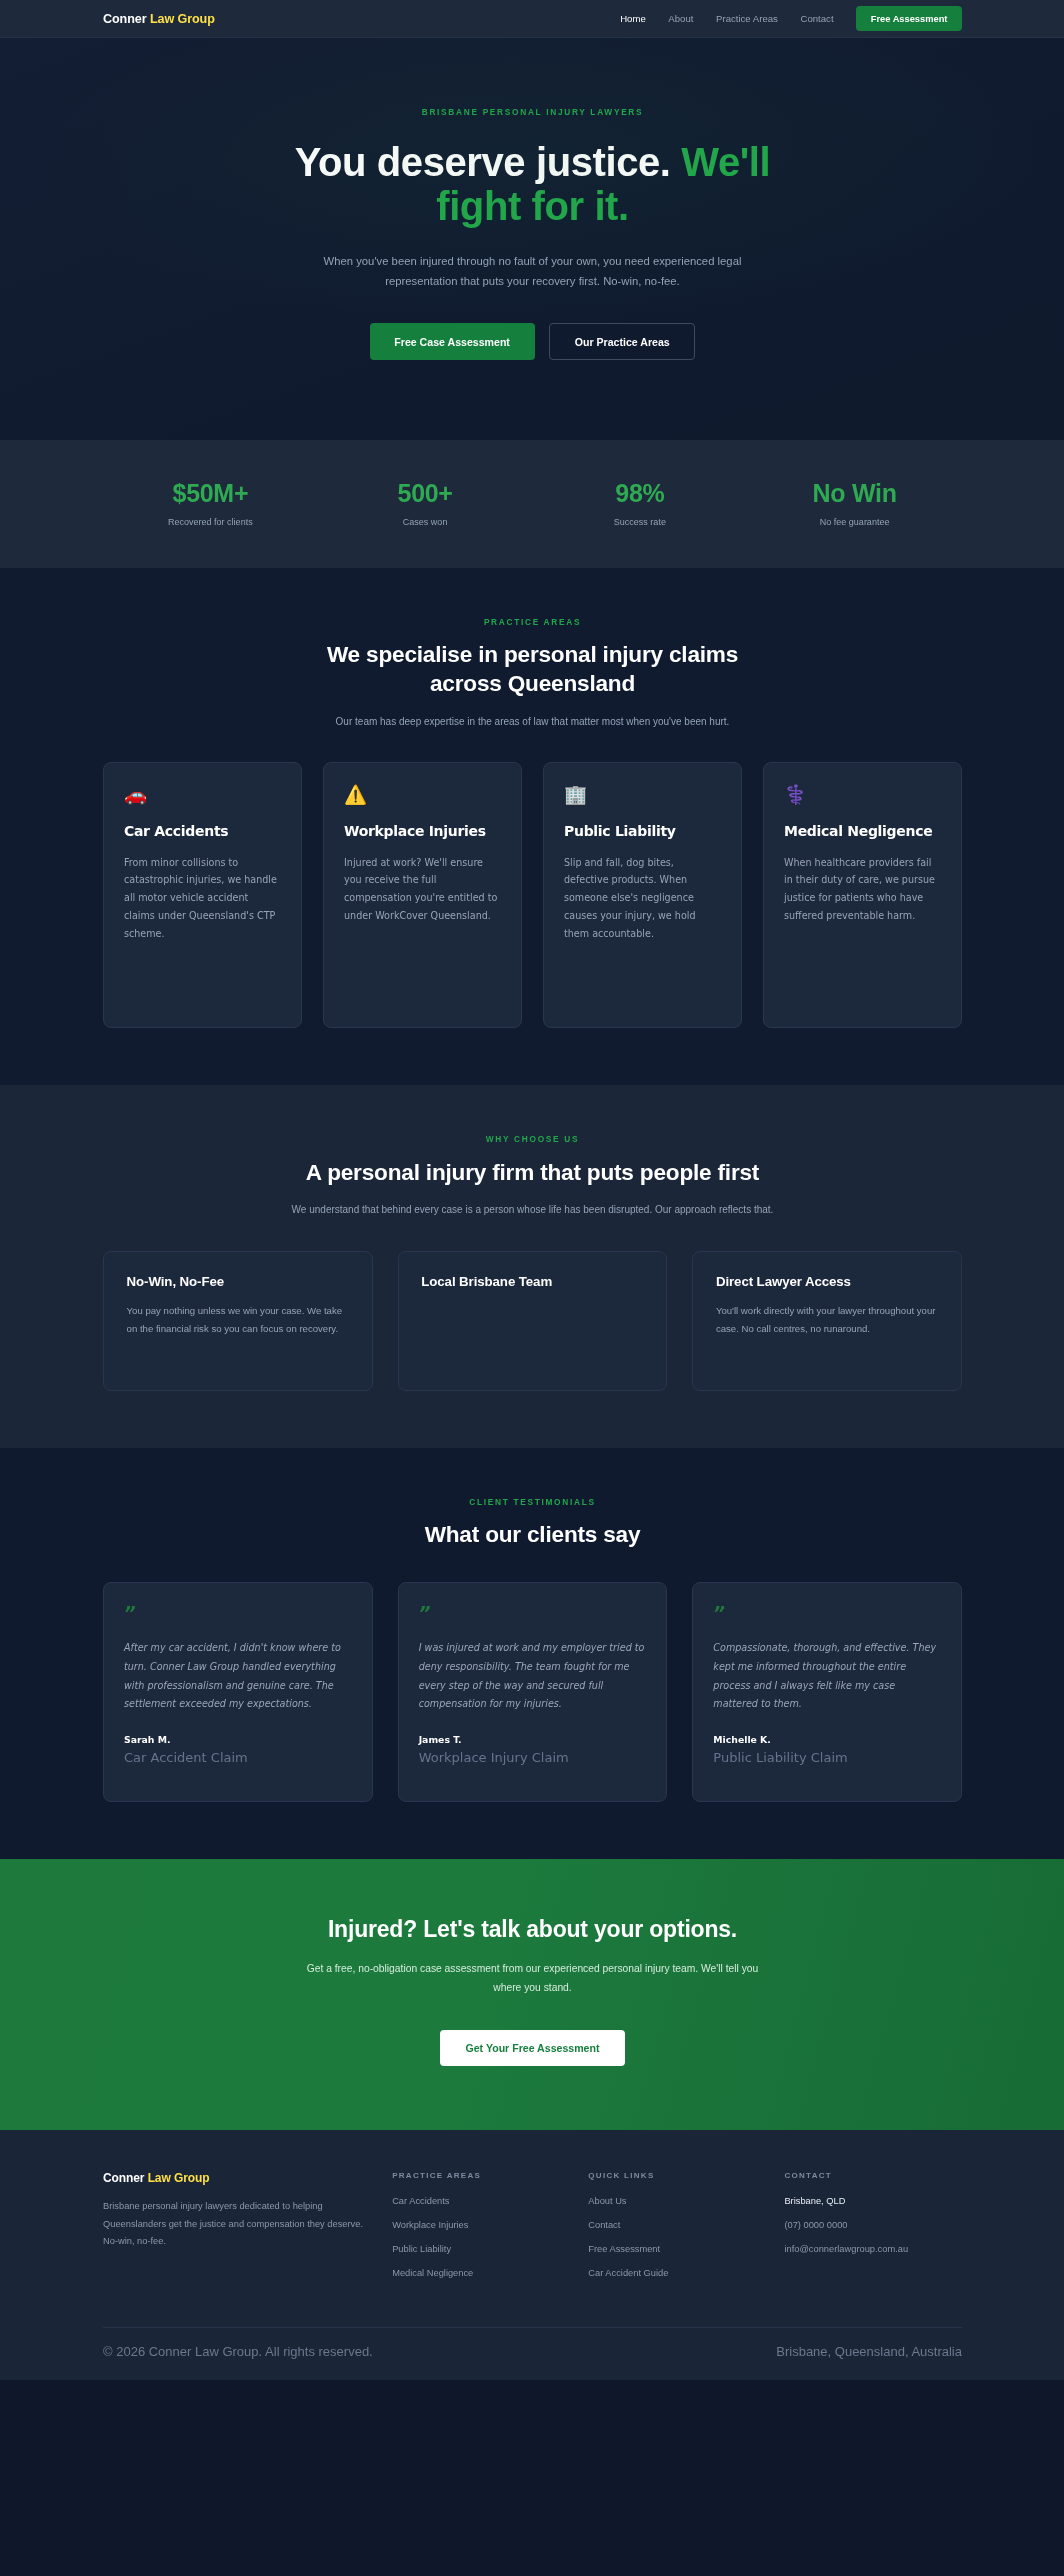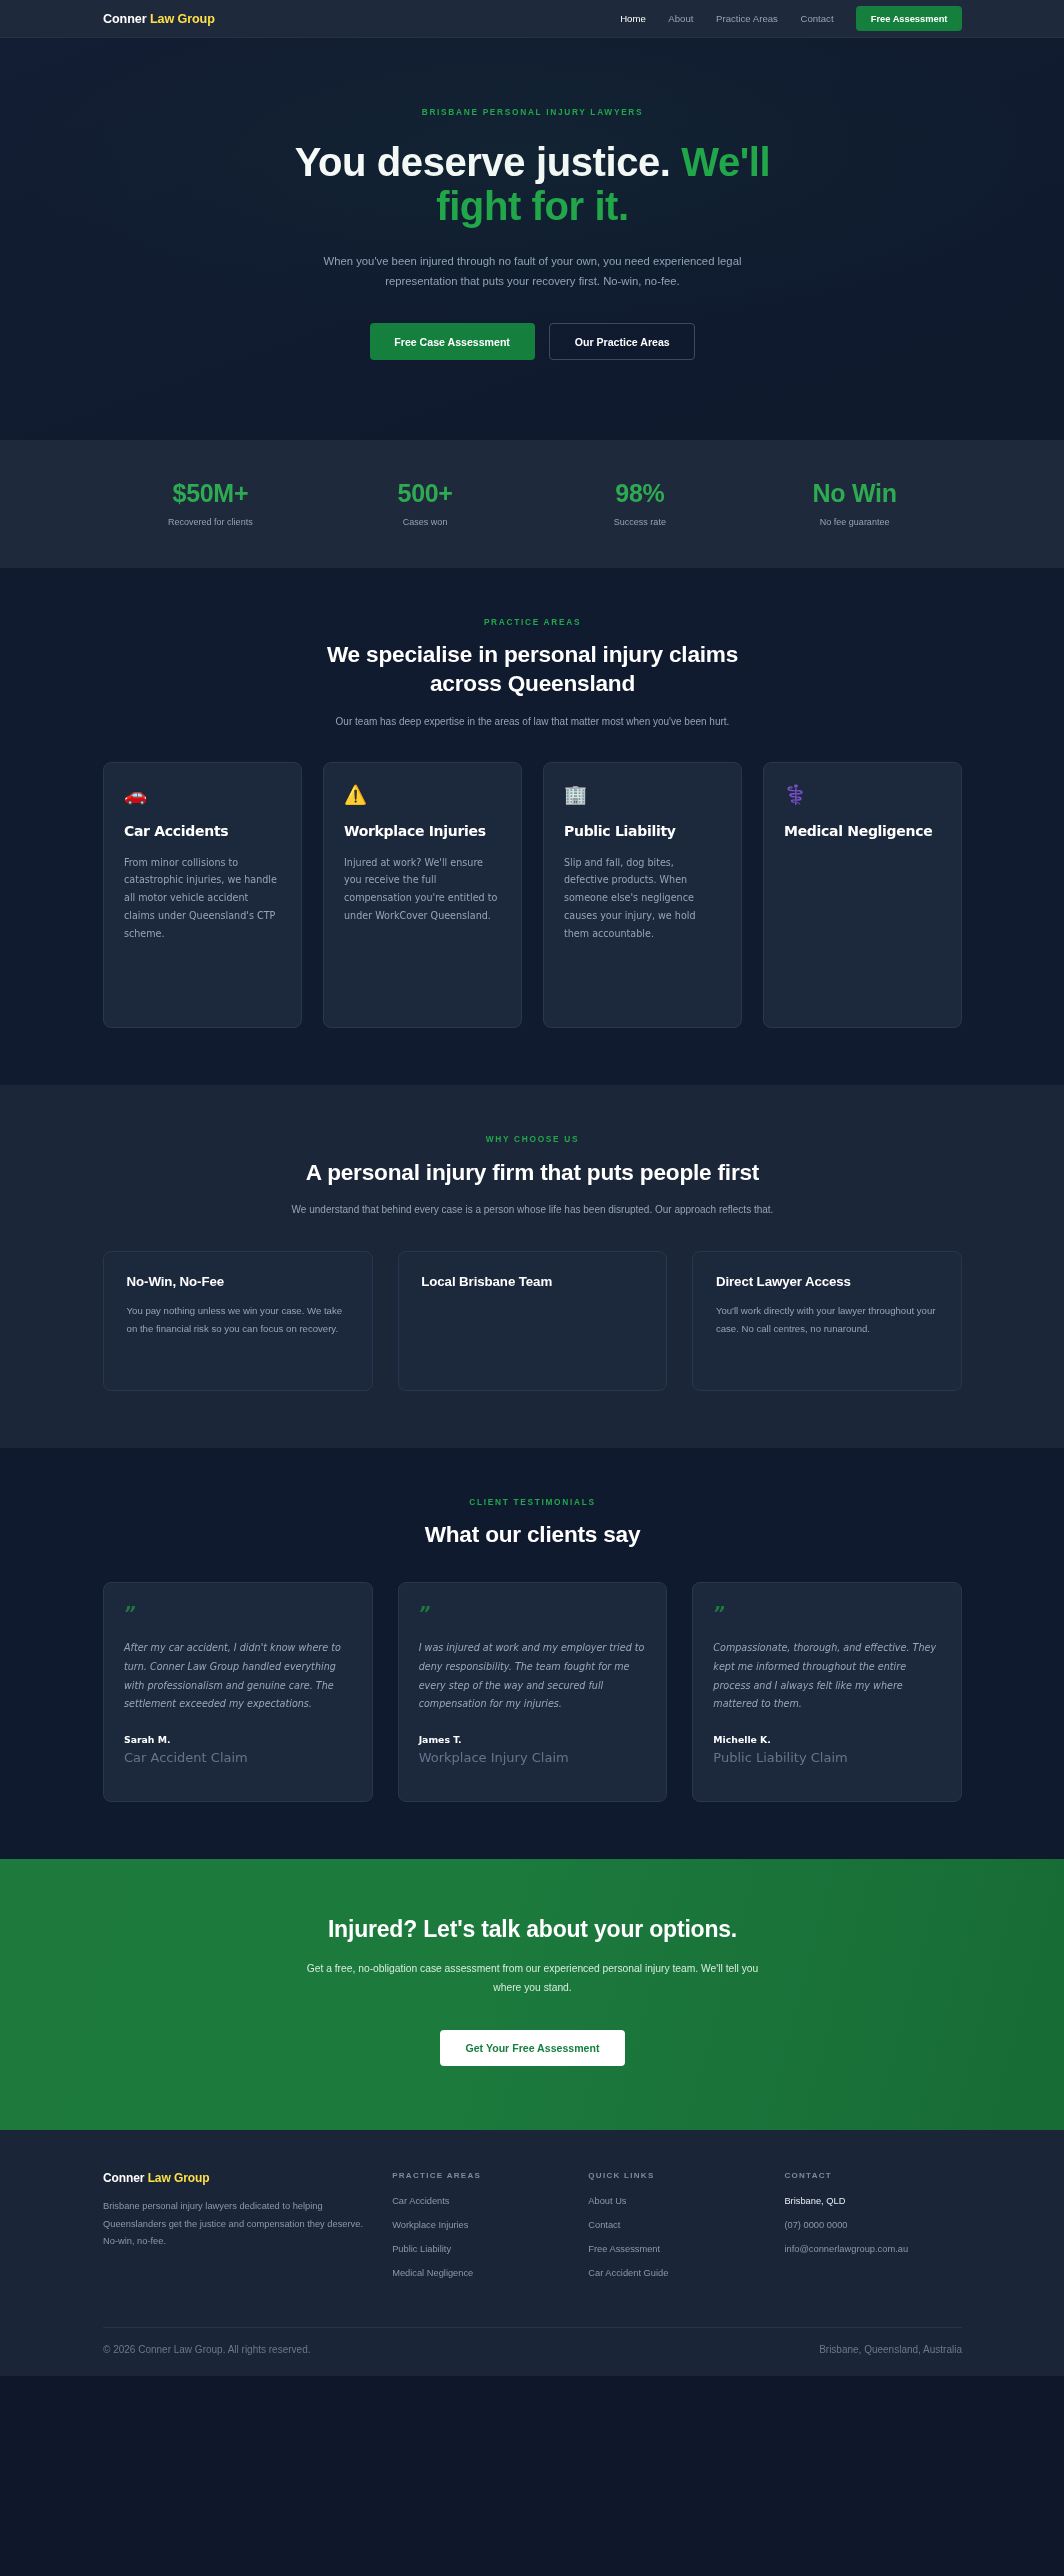--- a/index.html
+++ b/index.html
@@ -149,21 +149,21 @@
     text-transform:uppercase; margin-bottom:16px;
   }
   .fcol a, .fcol .ctext {
     display:block; font-size:9.3px; color:#8b98ad; text-decoration:none; margin-bottom:14px;
   }
   .fcol .ctext.strong { color:#e8eef6; }
   .fbottom {
     border-top:0.7px solid #26334a; padding:16px 0 21px;
     display:flex; justify-content:space-between;
   }
-  .fbottom span { font-size:10px; color:#6b788d; }
+  .fbottom span { font-size:13px; color:#6b788d; }
 </style>
 </head>
 <body>
 
 <header class="nav">
   <div class="logo">
     <span class="w">Conner</span>
     <span class="g">Law Group</span>
   </div>
   <nav class="nav-right">
@@ -222,20 +222,21 @@
       <p>Injured at work? We'll ensure you receive the full compensation you're entitled to under WorkCover Queensland.</p>
     </div>
     <div class="pcard">
       <span class="ico">🏢</span>
       <h3>Public Liability</h3>
       <p>Slip and fall, dog bites, defective products. When someone else's negligence causes your injury, we hold them accountable.</p>
     </div>
     <div class="pcard">
       <span class="ico">⚕️</span>
       <h3>Medical Negligence</h3>
+      <p>When healthcare providers fail in their duty of care, we pursue justice for patients who have suffered preventable harm.</p>
     </div>
   </div>
 </section>
 
 <section class="section sec-mid">
   <div class="sec-head">
     <div class="eyebrow">WHY CHOOSE US</div>
     <h2>A personal injury firm that puts people first</h2>
     <p class="sub">We understand that behind every case is a person whose life has been disrupted. Our approach reflects that.</p>
   </div>
@@ -267,21 +268,21 @@
       <div class="role">Car Accident Claim</div>
     </div>
     <div class="tcard">
       <div class="quotemark">”</div>
       <p class="quote">I was injured at work and my employer tried to deny responsibility. The team fought for me every step of the way and secured full compensation for my injuries.</p>
       <div class="who">James T.</div>
       <div class="role">Workplace Injury Claim</div>
     </div>
     <div class="tcard">
       <div class="quotemark">”</div>
-      <p class="quote">Compassionate, thorough, and effective. They kept me informed throughout the entire process and I always felt like my where mattered to them.</p>
+      <p class="quote">Compassionate, thorough, and effective. They kept me informed throughout the entire process and I always felt like my case mattered to them.</p>
       <div class="who">Michelle K.</div>
       <div class="role">Public Liability Claim</div>
     </div>
   </div>
 </section>
 
 <section class="cta">
   <h2>Injured? Let's talk about your options.</h2>
   <p>Get a free, no-obligation case assessment from our experienced personal injury team. We'll tell you where you stand.</p>
   <button class="cta-btn">Get Your Free Assessment</button>

